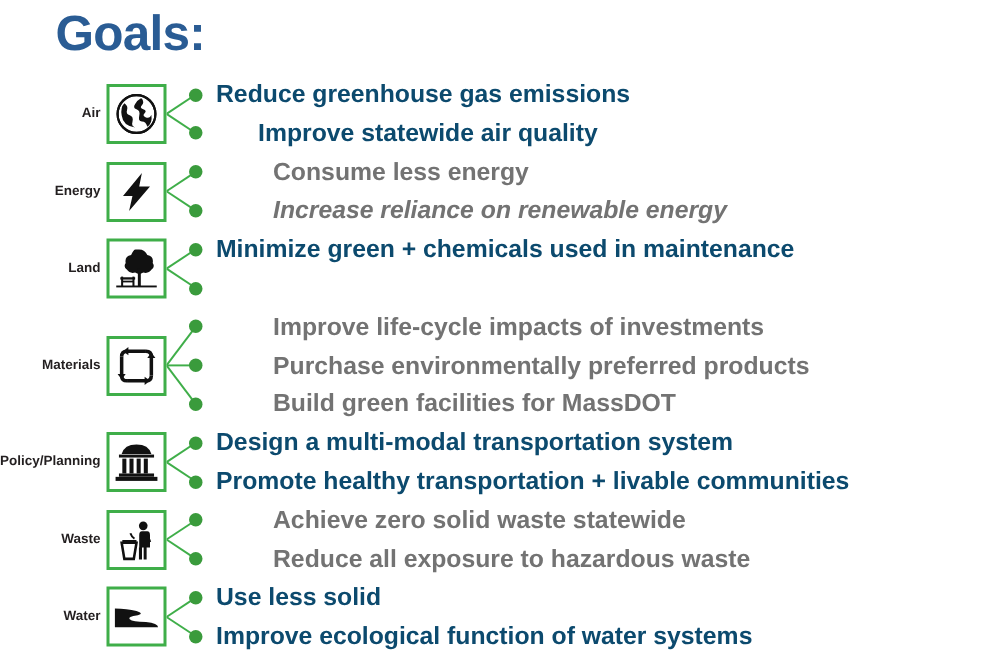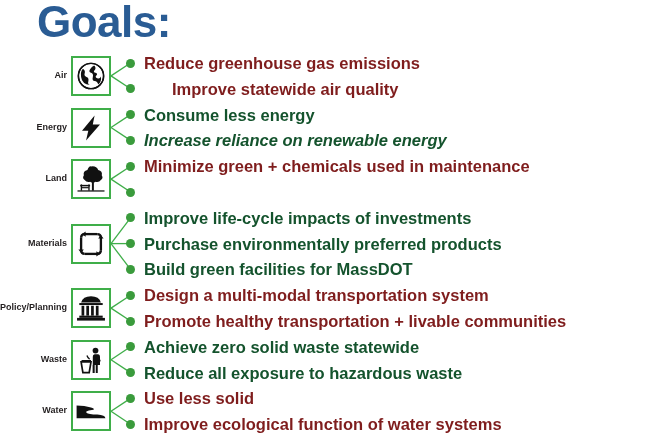--- a/index.html
+++ b/index.html
@@ -13,21 +13,21 @@
     position: relative;
     overflow: hidden;
     font-family: "Liberation Sans", sans-serif;
     -webkit-font-smoothing: antialiased;
   }
 
   #page-title {
     position: absolute;
     left: 37px;
     top: 2px;
-    font-size: 44px;
+    font-size: 33px;
     font-weight: bold;
     color: #2a5c94;
     letter-spacing: -0.5px;
     line-height: 40px;
   }
 
   
   .cat-label {
     position: absolute;
     text-align: right;
@@ -78,22 +78,22 @@
     background: #3a9b3c;
     flex: 0 0 auto;
     margin-right: 9px;
   }
   .goal-text {
     font-size: 16.5px;
     font-weight: bold;
     line-height: 20px;
     white-space: nowrap;
   }
-  .text-blue  { color: #7f1d1d; }
-  .text-green { color: #14532d; }
+  .text-blue  { color: #0c4a6e; }
+  .text-green { color: #737373; margin-left: 38px; }
 </style>
 </head>
 <body>
 
 <div id="page-title">Goals:</div>
 
 <svg id="connector-layer" viewBox="0 0 672 444">
     <line x1="111" y1="75.9" x2="130.5" y2="63" stroke="#3fae49" stroke-width="1.3"></line>
     <line x1="111" y1="75.9" x2="130.5" y2="88.8" stroke="#3fae49" stroke-width="1.3"></line>
     <line x1="111" y1="127.5" x2="130.5" y2="114.6" stroke="#3fae49" stroke-width="1.3"></line>

